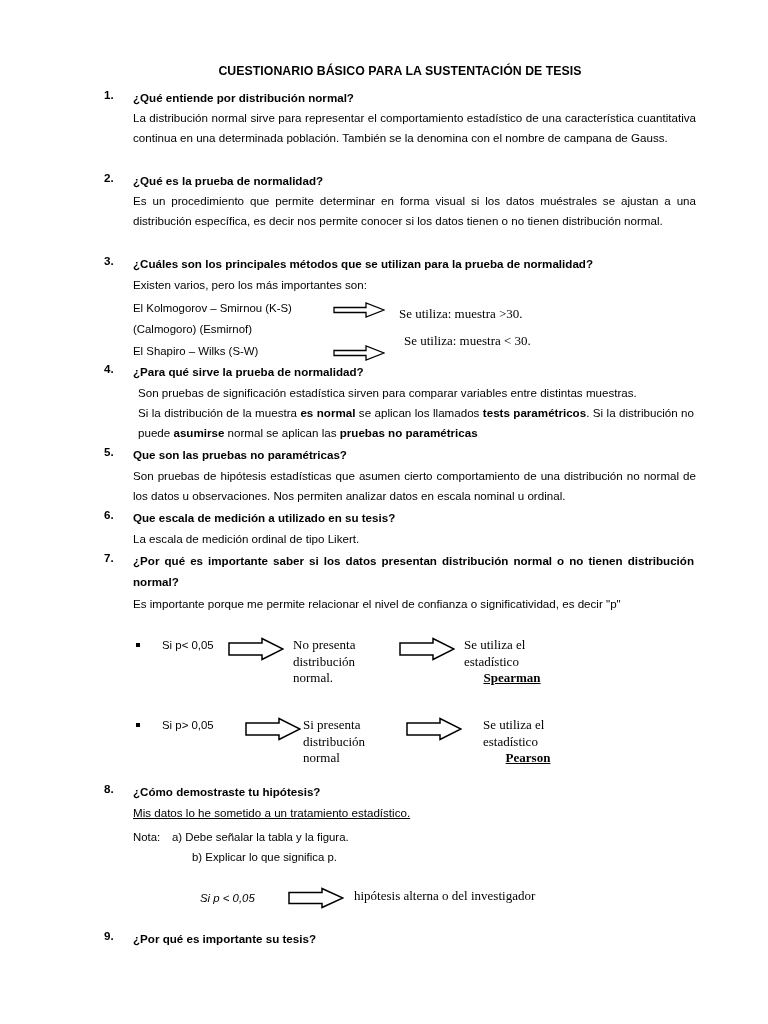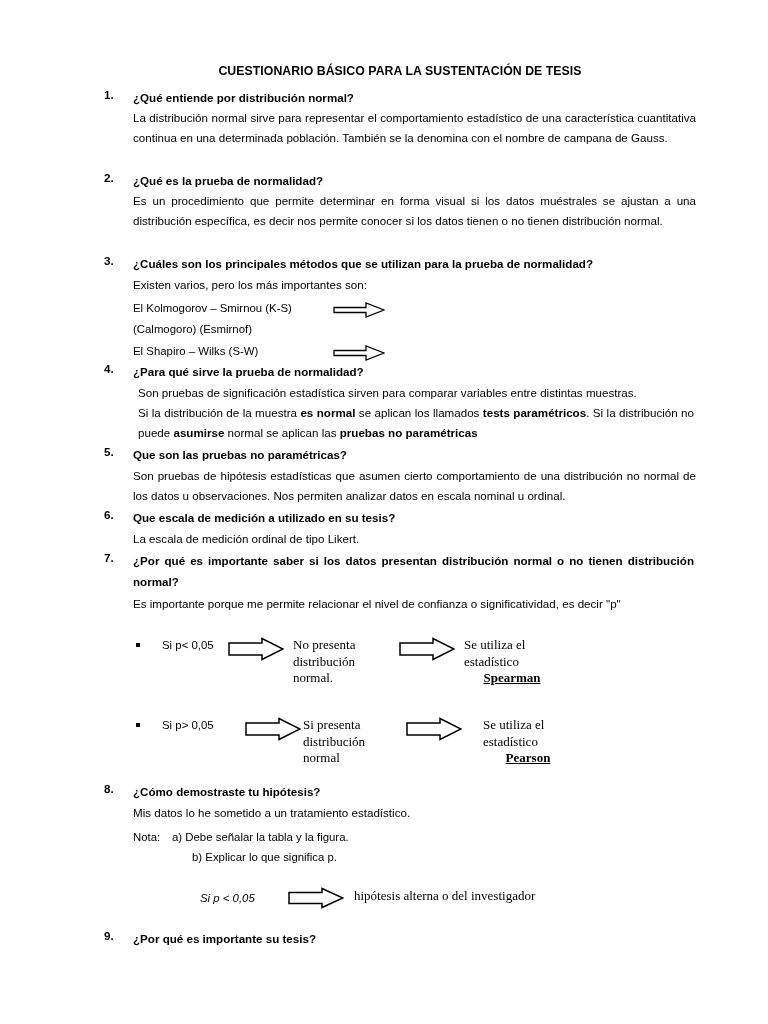--- a/index.html
+++ b/index.html
@@ -139,20 +139,22 @@
     <svg width="52" height="16" viewBox="0 0 52 16">
       <path d="M1,5.5 L33,5.5 L33,1 L51,8 L33,15 L33,10.5 L1,10.5 Z" fill="#ffffff" stroke="#000000" stroke-width="1.3"></path>
     </svg>
   </div>
   <div class="arrow" style="left:333px; top:345px;">
     <svg width="52" height="16" viewBox="0 0 52 16">
       <path d="M1,5.5 L33,5.5 L33,1 L51,8 L33,15 L33,10.5 L1,10.5 Z" fill="#ffffff" stroke="#000000" stroke-width="1.3"></path>
     </svg>
   </div>
 
+  <div class="serif" style="left:399px; top:306px; width:230px;">Se utiliza: muestra &gt;30.</div>
+  <div class="serif" style="left:404px; top:333px; width:230px;">Se utiliza: muestra &lt; 30.</div>
 
   <div class="item" style="top:362px;">
     <div class="num">4.</div>
     <div class="q">¿Para qué sirve la prueba de normalidad?</div>
   </div>
   <div class="body ind" style="left:138px; top:383px; width:556px;">Son pruebas de significación estadística sirven para comparar variables entre distintas muestras.</div>
   <div class="body ind" style="left:138px; top:403px; width:556px; text-align:justify;">
     <span>Si la distribución de la muestra </span><b>es normal</b><span> se aplican los llamados </span><b>tests paramétricos</b><span>. Si la distribución no puede </span><b>asumirse</b><span> normal se aplican las </span><b>pruebas no paramétricas</b>
   </div>
 
@@ -224,21 +226,21 @@
 
   <div class="serif" style="left:483px; top:717px; width:140px;">
     <div>Se utiliza el</div>
     <div>estadístico</div>
     <div style="text-align:center; width:90px;"><span class="bu">Pearson</span></div>
   </div>
 
   <div class="item" style="top:782px;">
     <div class="num">8.</div>
     <div class="q">¿Cómo demostraste tu hipótesis?</div>
-    <div class="body nojust" style="top:21px;">Mis datos lo he sometido a un tratamiento estadístico.</div>
+    <div class="body nojust" style="top:21px;text-decoration:underline;">Mis datos lo he sometido a un tratamiento estadístico.</div>
   </div>
 
   <div class="sans-an" style="left:133px; top:829px; width:60px;">Nota:</div>
   <div class="sans-an" style="left:172px; top:829px; width:360px;">a) Debe señalar la tabla y la figura.</div>
   <div class="sans-an" style="left:192px; top:849px; width:360px;">b) Explicar lo que significa p.</div>
 
   <div class="sans-an" style="left:200px; top:890px; width:110px;font-style:italic;">Si p &lt; 0,05</div>
 
   <div class="arrow" style="left:288px; top:887px;">
     <svg width="56" height="22" viewBox="0 0 56 22">

